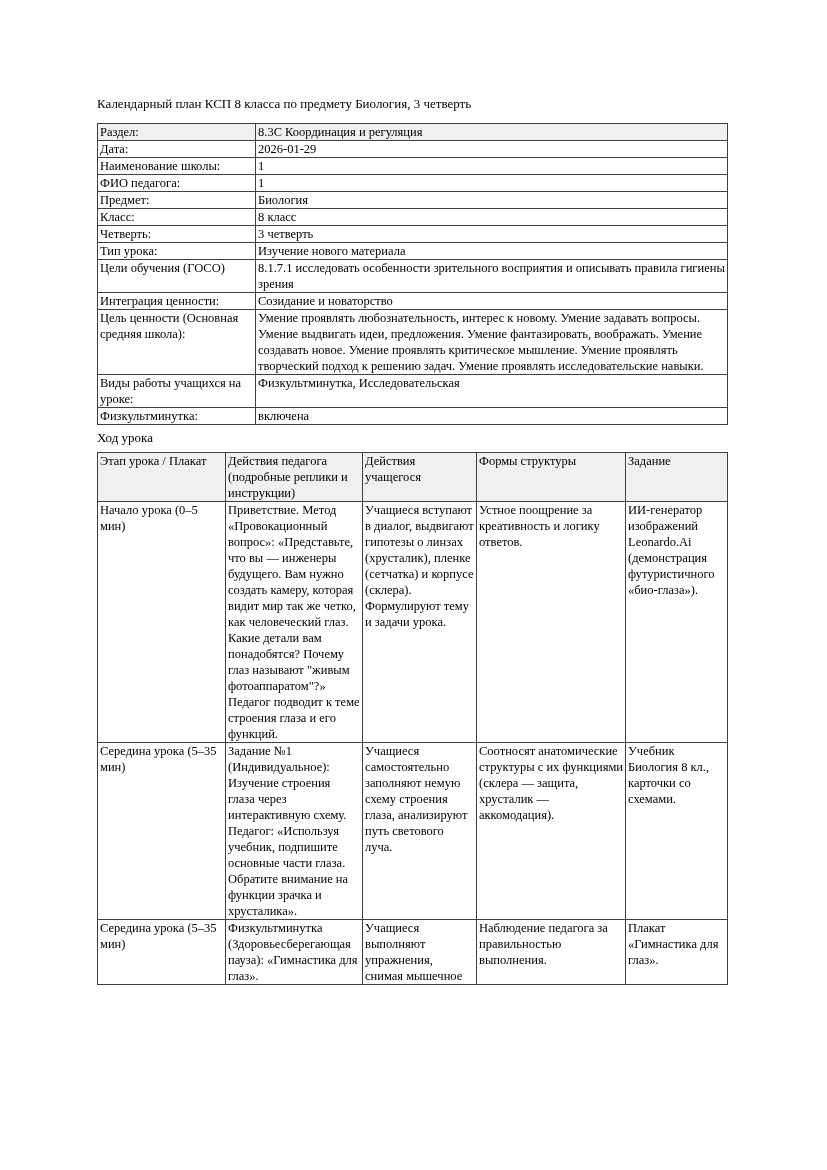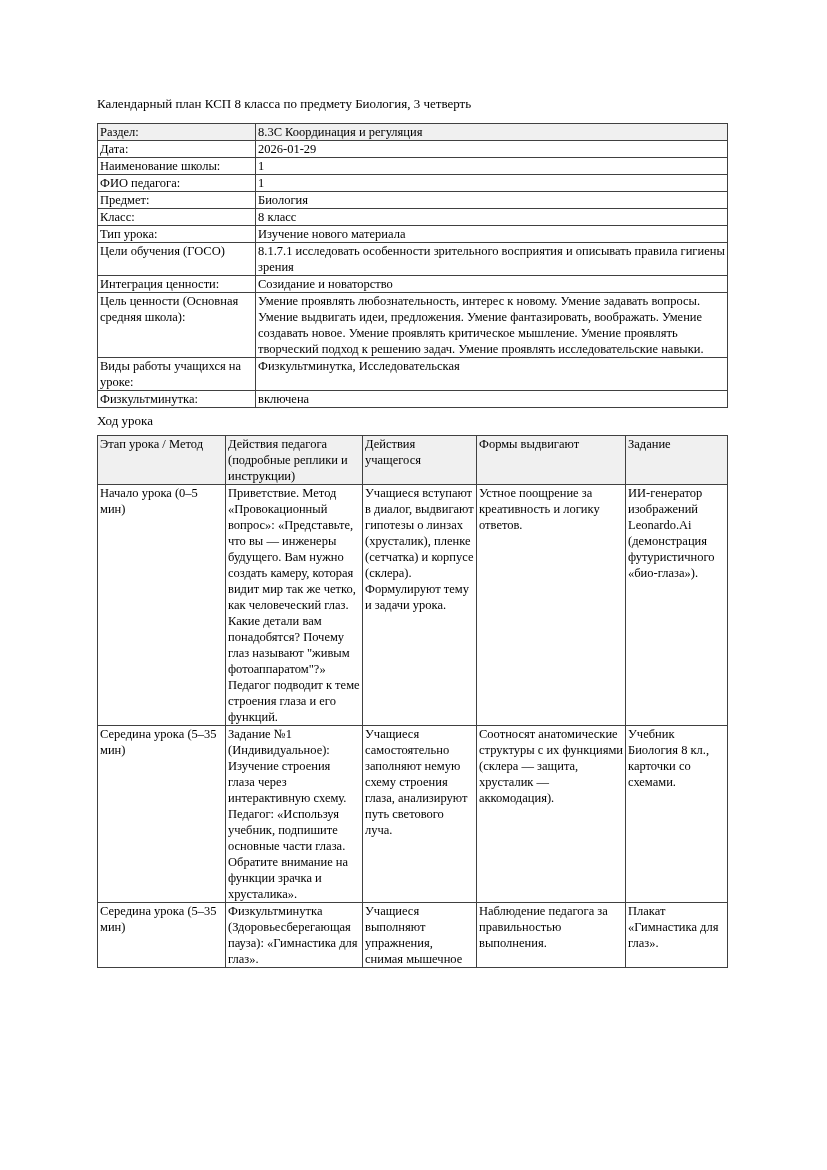--- a/index.html
+++ b/index.html
@@ -75,20 +75,24 @@
       </tr>
       <tr>
         <td>Предмет:</td>
         <td>Биология</td>
       </tr>
       <tr>
         <td>Класс:</td>
         <td>8 класс</td>
       </tr>
       <tr>
+        <td>Четверть:</td>
+        <td>3 четверть</td>
+      </tr>
+      <tr>
         <td>Тип урока:</td>
         <td>Изучение нового материала</td>
       </tr>
       <tr>
         <td>Цели обучения (ГОСО)</td>
         <td>8.1.7.1 исследовать особенности зрительного восприятия и описывать правила гигиены зрения</td>
       </tr>
       <tr>
         <td>Интеграция ценности:</td>
         <td>Созидание и новаторство</td>
@@ -113,24 +117,24 @@
   <table>
     <colgroup>
       <col style="width:128px">
       <col style="width:137px">
       <col style="width:114px">
       <col style="width:149px">
       <col style="width:102px">
     </colgroup>
     <tbody>
       <tr class="shaded">
-        <th>Этап урока / Метод</th>
+        <th>Этап урока / Плакат</th>
         <th>Действия педагога (подробные реплики и инструкции)</th>
         <th>Действия учащегося</th>
-        <th>Формы выдвигают</th>
+        <th>Формы структуры</th>
         <th>Задание</th>
       </tr>
       <tr>
         <td>Начало урока (0–5 мин)</td>
         <td>Приветствие. Метод «Провокационный вопрос»: «Представьте, что вы — инженеры будущего. Вам нужно создать камеру, которая видит мир так же четко, как человеческий глаз. Какие детали вам понадобятся? Почему глаз называют "живым фотоаппаратом"?» Педагог подводит к теме строения глаза и его функций.</td>
         <td>Учащиеся вступают в диалог, выдвигают гипотезы о линзах (хрусталик), пленке (сетчатка) и корпусе (склера). Формулируют тему и задачи урока.</td>
         <td>Устное поощрение за креативность и логику ответов.</td>
         <td>ИИ-генератор изображений Leonardo.Ai (демонстрация футуристичного «био-глаза»).</td>
       </tr>
       <tr>

